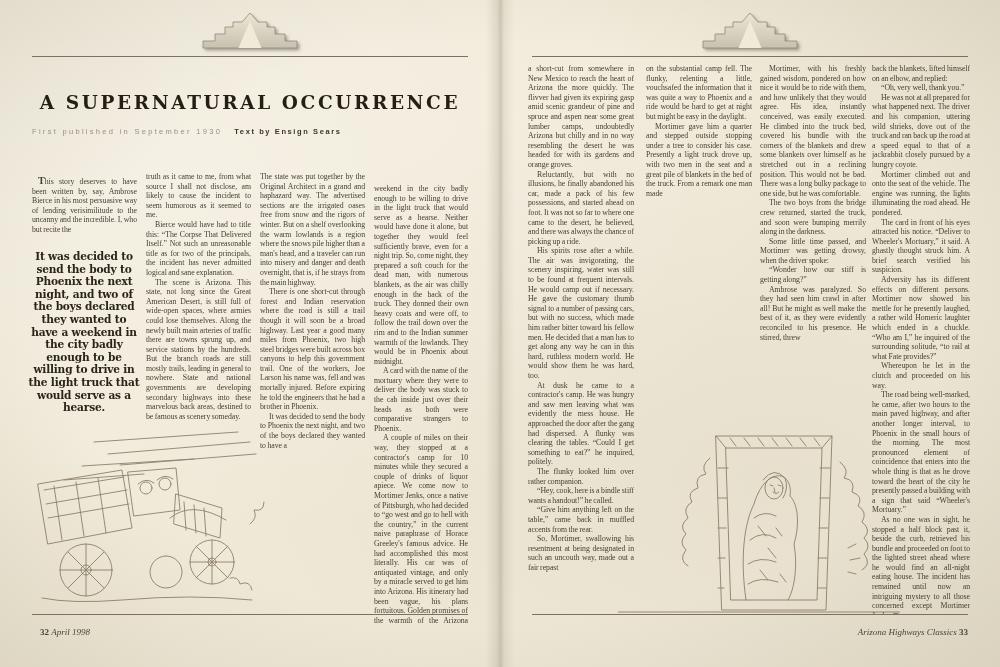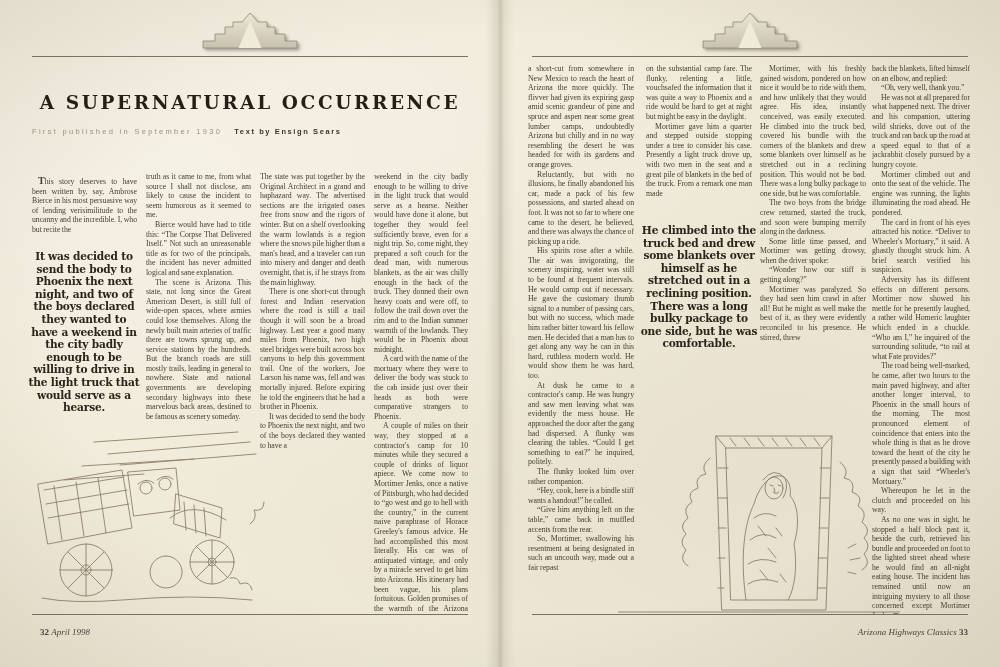--- a/index.html
+++ b/index.html
@@ -80,21 +80,21 @@
     <p>Bierce would have had to title this: “The Corpse That Delivered Itself.” Not such an unreasonable title as for two of the principals, the incident has never admitted logical and sane explanation.</p>
     <p>The scene is Arizona. This state, not long since the Great American Desert, is still full of wide-open spaces, where armies could lose themselves. Along the newly built main arteries of traffic there are towns sprung up, and service stations by the hundreds. But the branch roads are still mostly trails, leading in general to nowhere. State and national governments are developing secondary highways into these marvelous back areas, destined to be famous as scenery someday.</p>
   </div>
 
   <div class="col" style="left:260px;top:172px;width:105px;height:306px">
     <p class="cont">The state was put together by the Original Architect in a grand and haphazard way. The advertised sections are the irrigated oases free from snow and the rigors of winter. But on a shelf overlooking the warm lowlands is a region where the snows pile higher than a man's head, and a traveler can run into misery and danger and death overnight, that is, if he strays from the main highway.</p>
     <p>There is one short-cut through forest and Indian reservation where the road is still a trail though it will soon be a broad highway. Last year a good many miles from Phoenix, two high steel bridges were built across box canyons to help this government trail. One of the workers, Joe Larson his name was, fell and was mortally injured. Before expiring he told the engineers that he had a brother in Phoenix.</p>
     <p>It was decided to send the body to Phoenix the next night, and two of the boys declared they wanted to have a</p>
   </div>
 
-  <div class="col" style="left:374px;top:172px;width:94px;height:442px">
+  <div class="col" style="left:374px;top:184px;width:94px;height:442px">
     <p class="cont">weekend in the city badly enough to be willing to drive in the light truck that would serve as a hearse. Neither would have done it alone, but together they would feel sufficiently brave, even for a night trip. So, come night, they prepared a soft couch for the dead man, with numerous blankets, as the air was chilly enough in the back of the truck. They donned their own heavy coats and were off, to follow the trail down over the rim and to the Indian summer warmth of the lowlands. They would be in Phoenix about midnight.</p>
     <p>A card with the name of the mortuary where they were to deliver the body was stuck to the cab inside just over their heads as both were comparative strangers to Phoenix.</p>
     <p>A couple of miles on their way, they stopped at a contractor's camp for 10 minutes while they secured a couple of drinks of liquor apiece. We come now to Mortimer Jenks, once a native of Pittsburgh, who had decided to “go west and go to hell with the country,” in the current naive paraphrase of Horace Greeley's famous advice. He had accomplished this most literally. His car was of antiquated vintage, and only by a miracle served to get him into Arizona. His itinerary had been vague, his plans fortuitous. Golden promises of the warmth of the Arizona deserts had urged him on, and well-meant but unfortunate advice from fellow travelers had led him to take</p>
   </div>
 
   <svg class="sketch" style="left:24px;top:428px" width="244" height="186" viewBox="0 0 244 186" fill="none" stroke="#7d6e58" stroke-width="0.9" stroke-linecap="round" opacity="0.85">
     <path d="M70 14 L214 4"></path>
       <path d="M84 26 L226 14"></path>
       <path d="M58 38 L170 31"></path>
     <path d="M96 37 L232 26"></path>
@@ -154,43 +154,42 @@
     <p>Reluctantly, but with no illusions, he finally abandoned his car, made a pack of his few possessions, and started ahead on foot. It was not so far to where one came to the desert, he believed, and there was always the chance of picking up a ride.</p>
     <p>His spirits rose after a while. The air was invigorating, the scenery inspiring, water was still to be found at frequent intervals. He would camp out if necessary. He gave the customary thumb signal to a number of passing cars, but with no success, which made him rather bitter toward his fellow men. He decided that a man has to get along any way he can in this hard, ruthless modern world. He would show them he was hard, too.</p>
     <p>At dusk he came to a contractor's camp. He was hungry and saw men leaving what was evidently the mess house. He approached the door after the gang had dispersed. A flunky was clearing the tables. “Could I get something to eat?” he inquired, politely.</p>
     <p>The flunky looked him over rather companion.</p>
     <p>“Hey, cook, here is a bindle stiff wants a handout!” he called.</p>
     <p>“Give him anything left on the table,” came back in muffled accents from the rear.</p>
     <p>So, Mortimer, swallowing his resentment at being designated in such an uncouth way, made out a fair repast</p>
   </div>
 
   <div class="col" style="left:646px;top:64px;width:106px;height:152px">
-    <p class="cont">on the substantial camp fare. The flunky, relenting a little, vouchsafed the information that it was quite a way to Phoenix and a ride would be hard to get at night but might be easy in the daylight.</p>
+    <p class="cont">on the substantial camp fell. The flunky, relenting a little, vouchsafed the information that it was quite a way to Phoenix and a ride would be hard to get at night but might be easy in the daylight.</p>
     <p>Mortimer gave him a quarter and stepped outside stopping under a tree to consider his case. Presently a light truck drove up, with two men in the seat and a great pile of blankets in the bed of the truck. From a remark one man made</p>
   </div>
 
-  <div class="pullquote" style="left:640px;top:224px;width:118px;height:196px">He climbed into the truck bed and drew some blankets over himself as he stretched out in a reclining position. There was a long bulky package to one side, but he was comfortable.</div>
 
   <div class="col" style="left:760px;top:64px;width:106px;height:392px">
     <p>Mortimer, with his freshly gained wisdom, pondered on how nice it would be to ride with them, and how unlikely that they would agree. His idea, instantly conceived, was easily executed. He climbed into the truck bed, covered his bundle with the corners of the blankets and drew some blankets over himself as he stretched out in a reclining position. This would not be bad. There was a long bulky package to one side, but he was comfortable.</p>
     <p>The two boys from the bridge crew returned, started the truck, and soon were bumping merrily along in the darkness.</p>
     <p>Some little time passed, and Mortimer was getting drowsy, when the driver spoke:</p>
     <p>“Wonder how our stiff is getting along?”</p>
-    <p>Mortimer was paralyzed. So they had seen him crawl in after all! But he might as well make the best of it, as they were evidently reconciled to his presence. He stirred, threw</p>
+    <p>Ambrose was paralyzed. So they had seen him crawl in after all! But he might as well make the best of it, as they were evidently reconciled to his presence. He stirred, threw</p>
   </div>
 
   <div class="col" style="left:872px;top:64px;width:98px;height:550px">
     <p class="cont">back the blankets, lifted himself on an elbow, and replied:</p>
     <p>“Oh, very well, thank you.”</p>
     <p>He was not at all prepared for what happened next. The driver and his companion, uttering wild shrieks, dove out of the truck and ran back up the road at a speed equal to that of a jackrabbit closely pursued by a hungry coyote.</p>
     <p>Mortimer climbed out and onto the seat of the vehicle. The engine was running, the lights illuminating the road ahead. He pondered.</p>
     <p>The card in front of his eyes attracted his notice. “Deliver to Wheeler's Mortuary,” it said. A ghastly thought struck him. A brief search verified his suspicion.</p>
     <p>Adversity has its different effects on different persons. Mortimer now showed his mettle for he presently laughed, a rather wild Homeric laughter which ended in a chuckle. “Who am I,” he inquired of the surrounding solitude, “to rail at what Fate provides?”</p>
+    <p>Whereupon he let in the clutch and proceeded on his way.</p>
     <p>The road being well-marked, he came, after two hours to the main paved highway, and after another longer interval, to Phoenix in the small hours of the morning. The most pronounced element of coincidence that enters into the whole thing is that as he drove toward the heart of the city he presently passed a building with a sign that said “Wheeler's Mortuary.”</p>
-    <p>Whereupon he let in the clutch and proceeded on his way.</p>
     <p class="endpara">As no one was in sight, he stopped a half block past it, beside the curb, retrieved his bundle and proceeded on foot to the lighted street ahead where he would find an all-night eating house. The incident has remained until now an intriguing mystery to all those concerned except Mortimer Jenks. ◼</p>
   </div>
 
   <svg class="sketch" style="left:618px;top:428px" width="282" height="188" viewBox="0 0 282 188" fill="none" stroke="#7d6e58" stroke-width="0.9" stroke-linecap="round" opacity="0.85">
     <path d="M98 8 L214 8 L208 182 L104 182 Z"></path>
     <path d="M108 20 L204 20 L199 172 L113 172 Z"></path>
     <path d="M98 8 L108 20 M214 8 L204 20"></path>
     <path d="M112 10 L118 18 M126 10 L132 18 M140 10 L146 18 M154 10 L160 18 M168 10 L174 18 M182 10 L188 18 M196 10 L202 18"></path>
     <path d="M100 40 L110 40 M100 70 L109 70 M100 100 L108 100 M100 130 L107 130 M100 160 L106 160"></path>
     <path d="M212 40 L202 40 M211 70 L202 70 M210 100 L201 100 M209 130 L200 130 M208 160 L200 160"></path>

